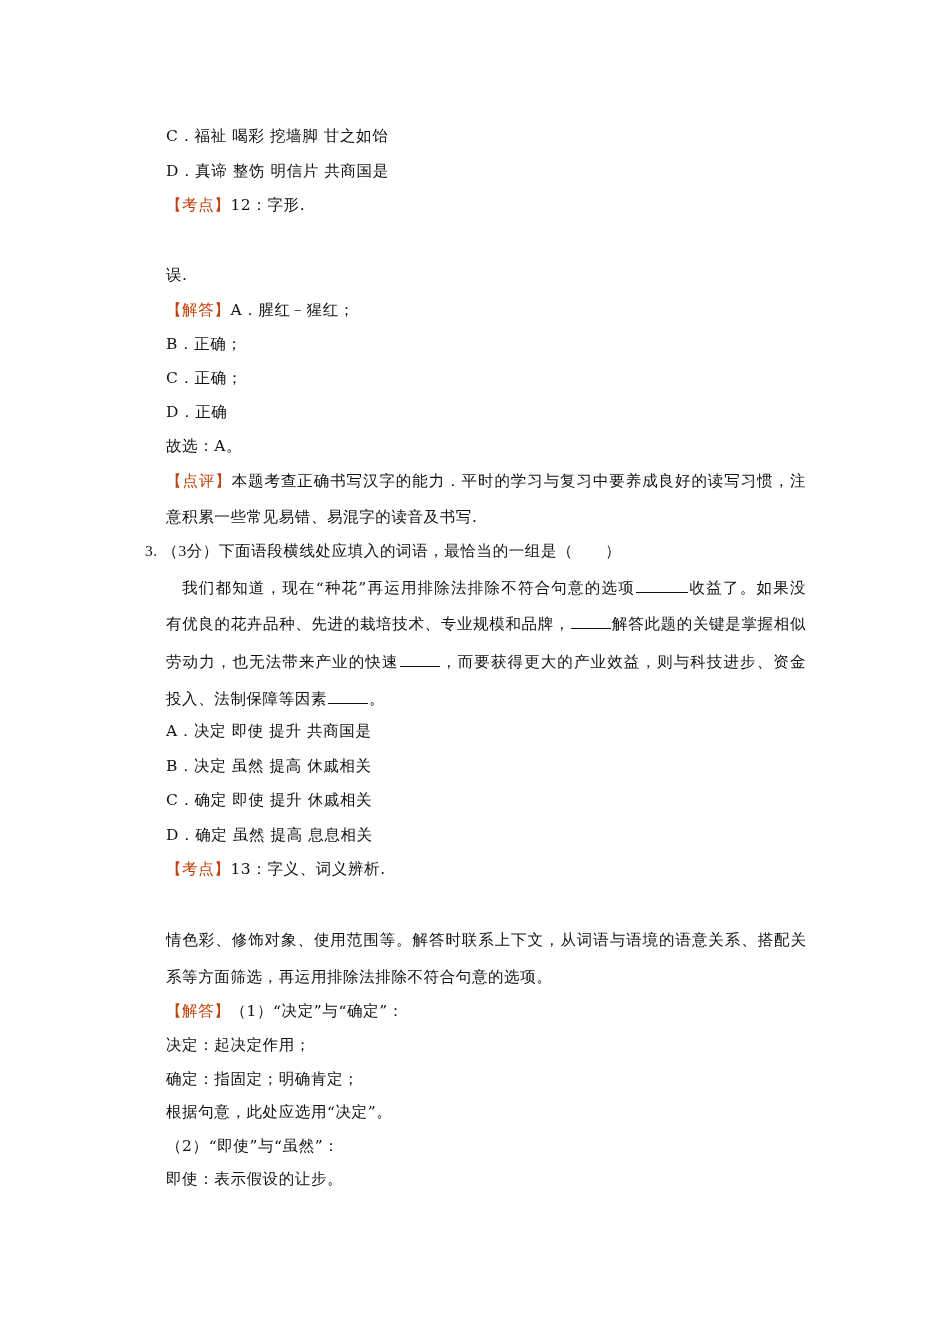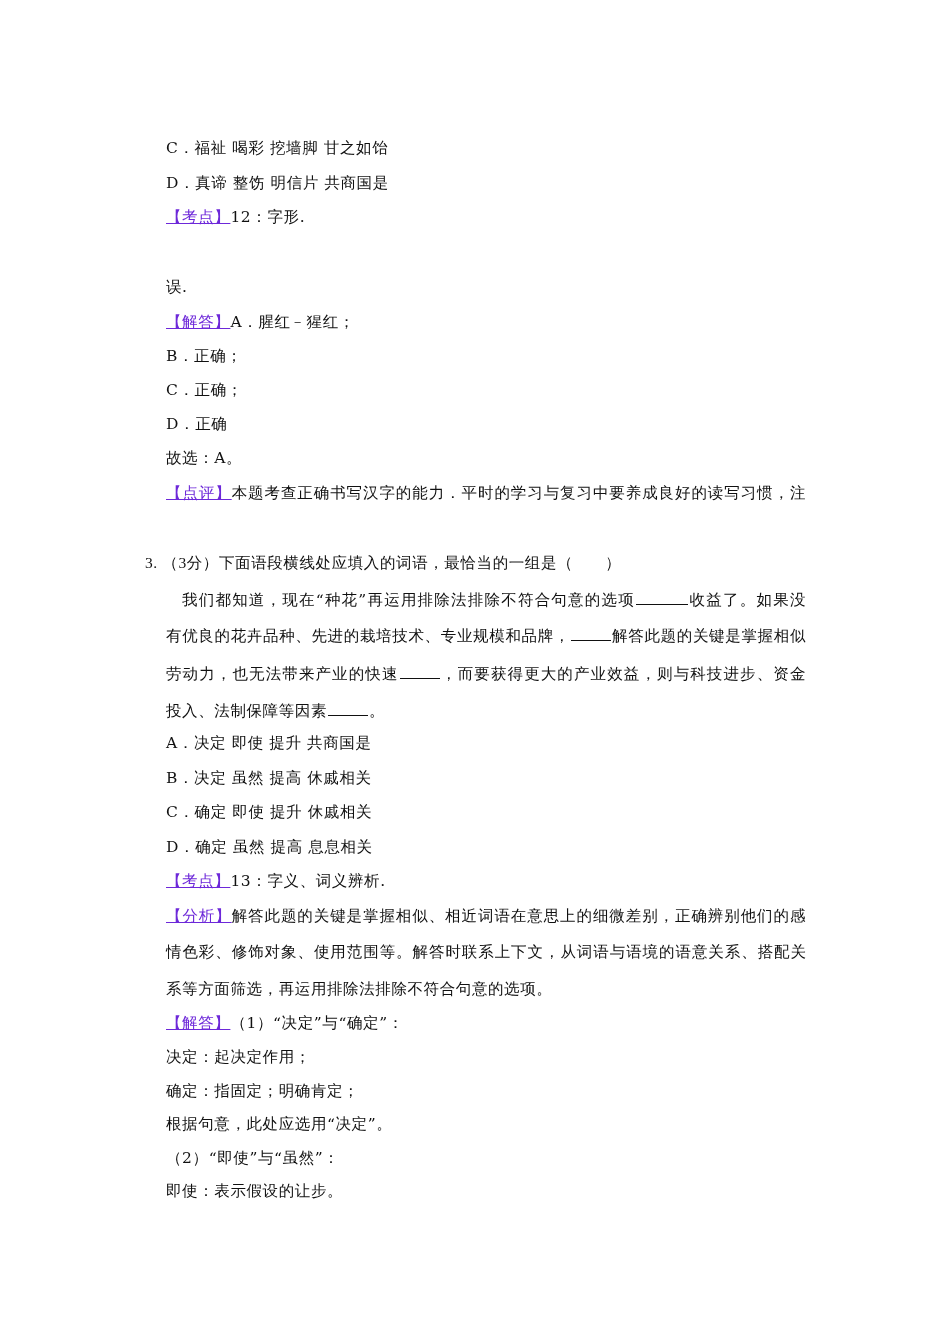--- a/index.html
+++ b/index.html
@@ -11,42 +11,41 @@
       width: 950px;
       height: 1344px;
       position: relative;
       overflow: hidden;
       font-family: "DejaVu Serif", "Liberation Serif", serif;
       color: #111111;
     }
     .page {
       position: absolute;
       left: 0;
-      top: 12px;
+      top: 0;
       width: 950px;
       height: 1180px;
     }
     .line {
       position: absolute;
       left: 166px;
       font-size: 15.5px;
       line-height: 20px;
       white-space: nowrap;
       letter-spacing: 0.6px;
     }
     .line.justify {
       width: 640px;
       text-align: justify;
       text-align-last: justify;
     }
     .indent { left: 182px; }
     .qnum { left: 145px; font-family: Liberation Serif, serif; }
     .label {
-      color: #6d28d9;
-      text-decoration: underline;
+      color: #c2410c;
     }
     .blank {
       display: inline-block;
       border-bottom: 1.5px solid #111;
       height: 15px;
       vertical-align: baseline;
       margin: 0 1px;
     }
     .w40 { width: 40px; }
     .w50 { width: 52px; }
@@ -73,20 +72,21 @@
     <span class="label">【解答】</span><span>A．腥红﹣猩红；</span>
   </div>
   <div class="line" style="top:334px">B．正确；</div>
   <div class="line" style="top:368px">C．正确；</div>
   <div class="line" style="top:402px">D．正确</div>
   <div class="line" style="top:436px">故选：A。</div>
 
   <div class="line justify" style="top:471px">
     <span class="label">【点评】</span><span>本题考查正确书写汉字的能力．平时的学习与复习中要养成良好的读写习惯，注</span>
   </div>
+  <div class="line" style="top:507px">意积累一些常见易错、易混字的读音及书写.</div>
 
   <div class="line qnum" style="top:541px">
     <span>3.</span>
     <span>（3分）下面语段横线处应填入的词语，最恰当的一组是（　　）</span>
   </div>
 
   <div class="line indent" style="top:577px; width:624px; text-align:justify; text-align-last:justify;">
     <span>我们都知道，现在“种花”再运用排除法排除不符合句意的选项</span><span class="blank w50"></span><span>收益了。如果没</span>
   </div>
   <div class="line justify" style="top:613px">
@@ -109,23 +109,20 @@
     <span>C．</span><span>确定 即使 提升 休戚相关</span>
   </div>
   <div class="line" style="top:825px">
     <span>D．</span><span>确定 虽然 提高 息息相关</span>
   </div>
 
   <div class="line" style="top:859px">
     <span class="label">【考点】</span><span>13：字义、词义辨析.</span>
   </div>
 
-  <div class="line justify" style="top:894px">
-    <span class="label">【分析】</span><span>解答此题的关键是掌握相似、相近词语在意思上的细微差别，正确辨别他们的感</span>
-  </div>
   <div class="line" style="top:967px">系等方面筛选，再运用排除法排除不符合句意的选项。</div>
   <div class="line justify" style="top:930px; letter-spacing:0;">情色彩、修饰对象、使用范围等。解答时联系上下文，从词语与语境的语意关系、搭配关</div>
 
   <div class="line" style="top:1001px">
     <span class="label">【解答】</span><span>（1）“决定”与“确定”：</span>
   </div>
   <div class="line" style="top:1035px">决定：起决定作用；</div>
   <div class="line" style="top:1069px">确定：指固定；明确肯定；</div>
   <div class="line" style="top:1102px">根据句意，此处应选用“决定”。</div>
   <div class="line" style="top:1136px">（2）“即使”与“虽然”：</div>

